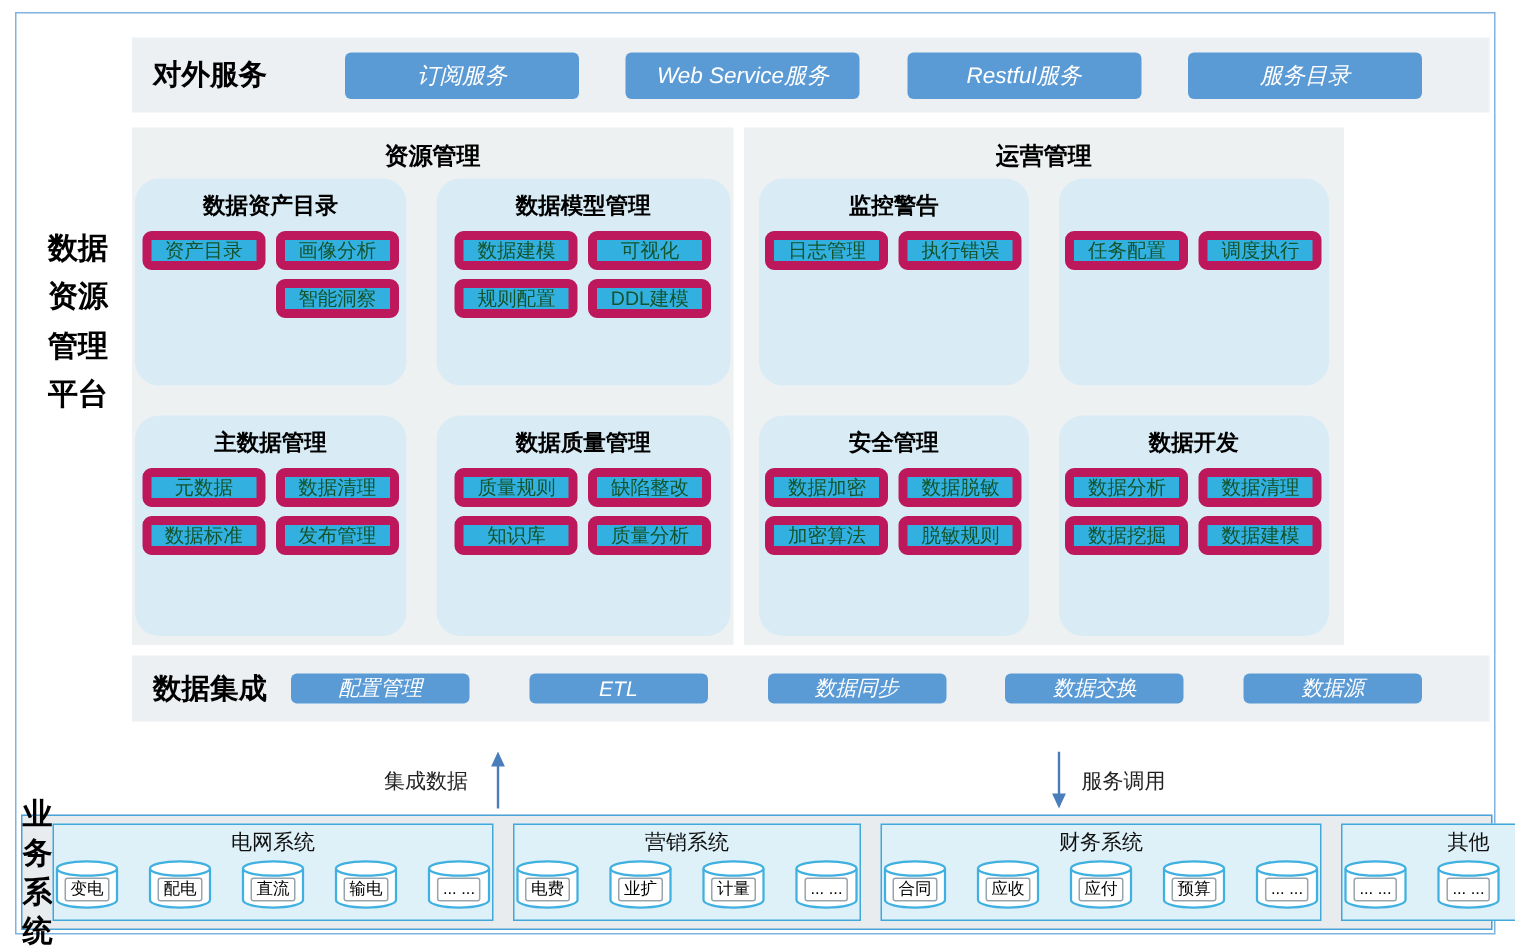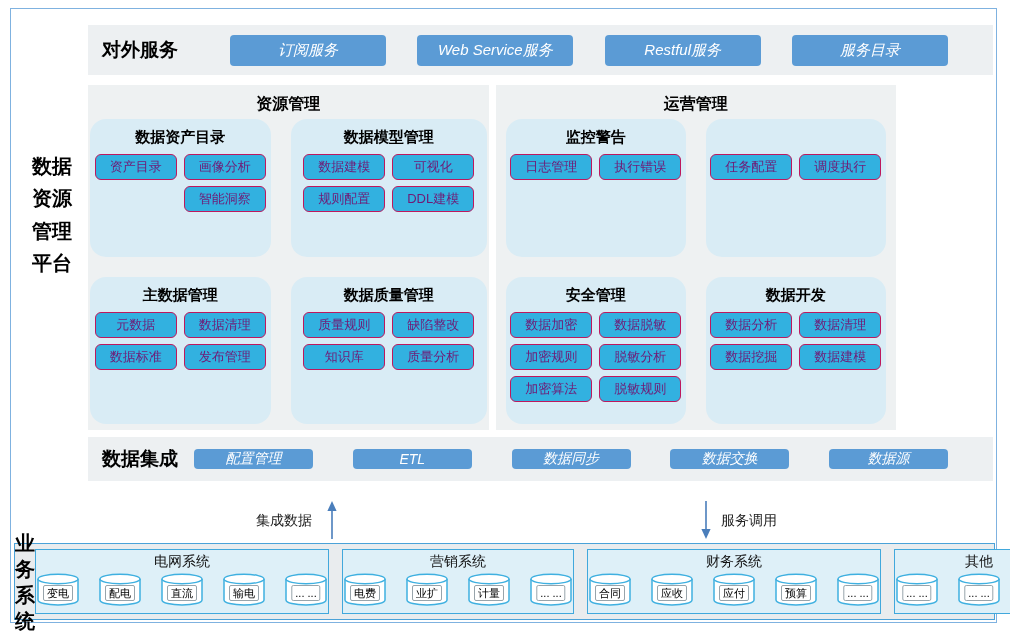--- a/index.html
+++ b/index.html
@@ -23,21 +23,21 @@
   .panel{background:#eef1f2;flex:1;}
   .panel-title{text-align:center;font-weight:700;font-size:16px;padding-top:9px;color:#000;}
   .blocks{display:grid;grid-template-rows:138px 147px;column-gap:13px;row-gap:8px;
     justify-content:center;margin-top:4px;gap:20px;}
   #resource-blocks{grid-template-columns:181px 196px;}
   #operation-blocks{grid-template-columns:180px 180px;}
   .group-block{background:#d9ecf5;border-radius:16px;overflow:hidden;}
   .group-title{text-align:center;font-weight:700;font-size:15px;margin:9px 0 7px;min-height:19px;color:#000;}
   .btn-row{display:flex;justify-content:center;gap:7px;margin-bottom:6px;}
   .mod-btn{min-width:82px;height:26px;padding:0 4px;box-sizing:border-box;background:#32b1e0;
-    border:1px solid #be185d;color:#701a75;font-size:13px;border-radius:6px;display:flex;
+    border:6px solid #be185d;color:#14532d;font-size:13px;border-radius:6px;display:flex;
     align-items:center;justify-content:center;white-space:nowrap;}
   .mod-btn.ghost{visibility:hidden;}
   .flow-label{position:absolute;font-size:14px;color:#222;}
   .arrow{position:absolute;}
   .biz-panel{position:absolute;left:14px;top:543px;width:981px;height:77px;background:#e9ecee;
     border:1px solid #4aa2d8;box-sizing:border-box;display:flex;align-items:center;}
   .biz-label{width:86px;text-align:center;font-size:20px;font-weight:700;line-height:1.3;color:#000;}
   .systems{flex:1;display:flex;gap:13px;margin-right:6px;height:65px;}
   .sys-box{background:#def0f8;border:1px solid #41a8dc;box-sizing:border-box;flex-basis:0;
     display:flex;flex-direction:column;align-items:center;}
@@ -138,24 +138,20 @@
               <div class="mod-btn">调度执行</div>
             </div>
           </div>
           <div class="group-block">
             <div class="group-title">安全管理</div>
             <div class="btn-row">
               <div class="mod-btn">数据加密</div>
               <div class="mod-btn">数据脱敏</div>
             </div>
             <div class="btn-row">
-              <div class="mod-btn">加密规则</div>
-              <div class="mod-btn">脱敏分析</div>
-            </div>
-            <div class="btn-row">
               <div class="mod-btn">加密算法</div>
               <div class="mod-btn">脱敏规则</div>
             </div>
           </div>
           <div class="group-block">
             <div class="group-title">数据开发</div>
             <div class="btn-row">
               <div class="mod-btn">数据分析</div>
               <div class="mod-btn">数据清理</div>
             </div>

